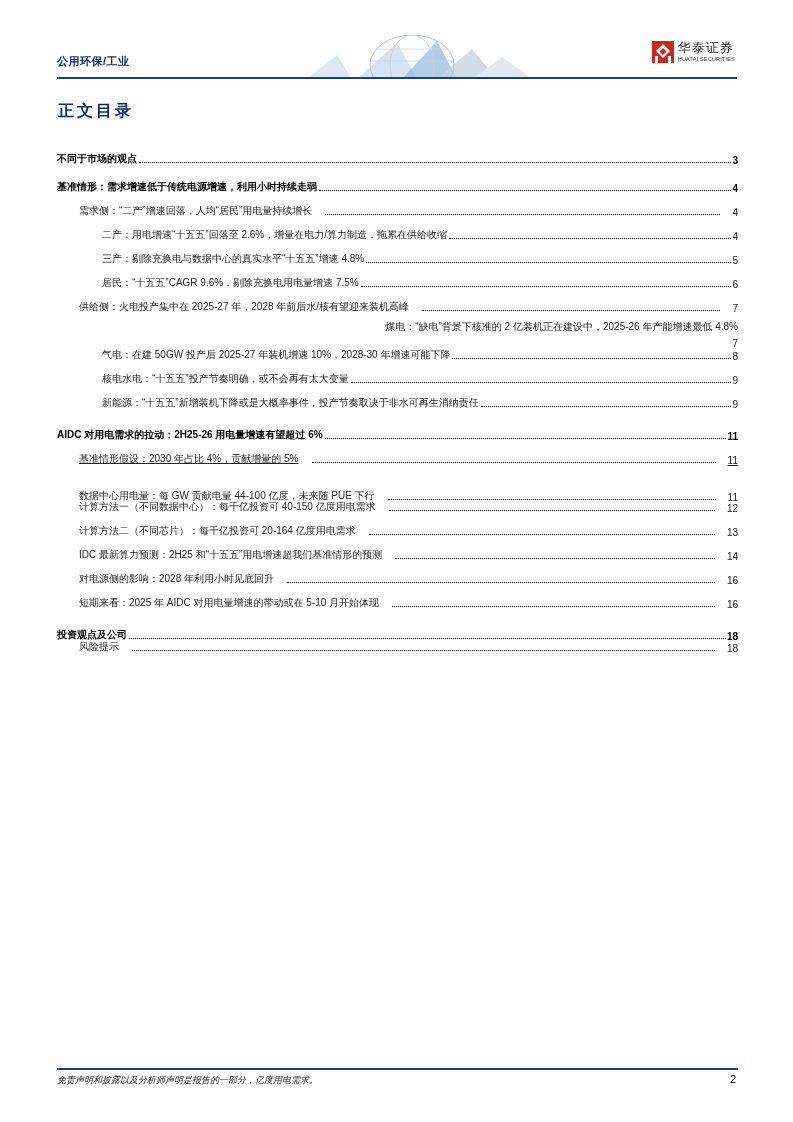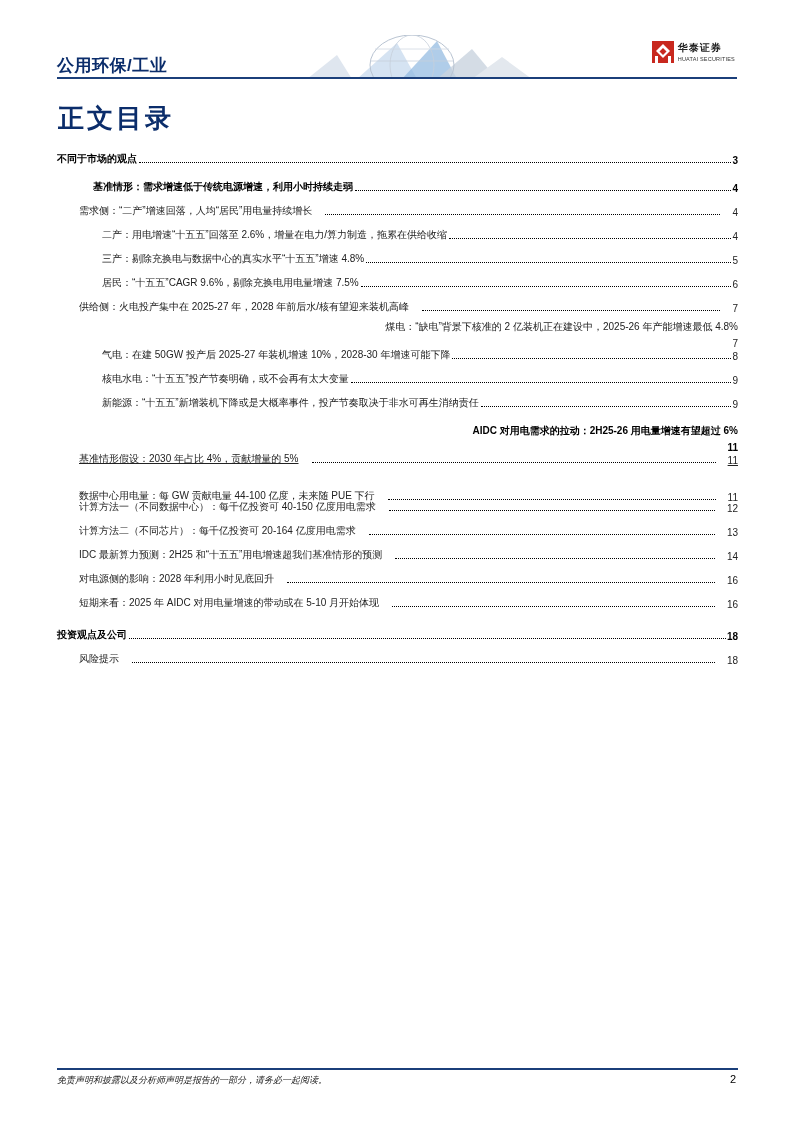--- a/index.html
+++ b/index.html
@@ -1,27 +1,27 @@
 <!DOCTYPE html>
 <html><head>
 <meta charset="utf-8">
 <style>
   html, body { margin: 0; padding: 0; background: #ffffff; }
   body { width: 793px; height: 1122px; position: relative; overflow: hidden;
          font-family: "Liberation Sans", "DejaVu Sans", sans-serif; color: #000; }
   .header { position: absolute; left: 57px; top: 30px; width: 680px; height: 50px; }
-  .sector { position: absolute; left: 0; top: 24px; font-size: 17px; font-weight: bold; color: #0b2d6b; letter-spacing: 0.5px; }
+  .sector { position: absolute; left: 0; top: 24px; font-size: 11px; font-weight: bold; color: #0b2d6b; letter-spacing: 0.5px; }
   .deco { position: absolute; left: 240px; top: 5px; width: 240px; height: 44px; }
   .logo { position: absolute; right: 2px; top: 10px; display: flex; align-items: center; }
   .logo-mark { width: 22px; height: 22px; margin-right: 4px; }
   .logo-text { display: flex; flex-direction: column; }
-  .logo-cn { font-size: 10px; font-weight: bold; color: #222; letter-spacing: 1px; line-height: 16px; }
+  .logo-cn { font-size: 13px; font-weight: normal; color: #222; letter-spacing: 1px; line-height: 16px; }
   .logo-en { font-size: 5.5px; color: #333; letter-spacing: 0.2px; line-height: 7px; }
   .header-rule { position: absolute; left: 57px; top: 77px; width: 680px; height: 2px; background: #1b3f7a; }
-  .toc-title { position: absolute; left: 58px; top: 101px; font-size: 26px; font-weight: bold; color: #0b2d6b; letter-spacing: 3px; }
+  .toc-title { position: absolute; left: 58px; top: 101px; font-size: 16px; font-weight: bold; color: #0b2d6b; letter-spacing: 3px; }
   .toc { position: absolute; left: 57px; top: 148px; width: 681px; }
   .entry { position: absolute; left: 0; right: 0; height: 18px; display: flex; align-items: flex-end; font-size: 10px; white-space: nowrap; }
   .entry .lbl { flex: 0 0 auto; }
   .entry .dots { flex: 1 1 auto; border-bottom: 1.3px dotted #000; margin: 0 1px 3px 2px; height: 1px; }
   .entry .pg { flex: 0 0 auto; }
   .lvl1 { font-weight: bold; }
   .lvl2 { padding-left: 22px; color: #222; gap: 11px; }
   .lvl3 { padding-left: 45px; color: #222; }
   .footer-rule { position: absolute; left: 57px; top: 1068px; width: 681px; height: 2px; background: #1b3f7a; }
   .footer-text { position: absolute; left: 57px; top: 1074px; font-size: 9px; font-style: italic; color: #222; }
@@ -60,21 +60,21 @@
 <div class="header-rule"></div>
 
 <div class="toc-title">正文目录</div>
 
 <div class="toc" id="toc">
     <div class="entry lvl1" style="top: 0px;">
       <span class="lbl">不同于市场的观点</span>
       <span class="dots"></span>
       <span class="pg">3</span>
     </div>
-    <div class="entry lvl1" style="top: 28px; margin-left: 36px;">
+    <div class="entry lvl1" style="top: 28px;">
       <span class="lbl">基准情形：需求增速低于传统电源增速，利用小时持续走弱</span>
       <span class="dots"></span>
       <span class="pg">4</span>
     </div>
     <div class="entry lvl2" style="top: 52px;">
       <span class="lbl">需求侧：“二产”增速回落，人均“居民”用电量持续增长</span>
       <span class="dots"></span>
       <span class="pg">4</span>
     </div>
     <div class="entry lvl3" style="top: 76px;">
@@ -110,21 +110,21 @@
     <div class="entry lvl3" style="top: 220px; align-items: flex-end;">
       <span class="lbl">核电水电：“十五五”投产节奏明确，或不会再有太大变量</span>
       <span class="dots"></span>
       <span class="pg">9</span>
     </div>
     <div class="entry lvl3" style="top: 244px;">
       <span class="lbl">新能源：“十五五”新增装机下降或是大概率事件，投产节奏取决于非水可再生消纳责任</span>
       <span class="dots"></span>
       <span class="pg">9</span>
     </div>
-    <div class="entry lvl1" style="top: 276px; flex-direction: column;">
+    <div class="entry lvl1" style="top: 276px;">
       <span class="lbl">AIDC 对用电需求的拉动：2H25-26 用电量增速有望超过 6%</span>
       <span class="dots"></span>
       <span class="pg">11</span>
     </div>
     <div class="entry lvl2" style="top: 300px; text-decoration: underline;">
       <span class="lbl">基准情形假设：2030 年占比 4%，贡献增量的 5%</span>
       <span class="dots"></span>
       <span class="pg">11</span>
     </div>
     <div class="entry lvl2" style="top: 337px;">
@@ -155,22 +155,22 @@
     <div class="entry lvl2" style="top: 444px;">
       <span class="lbl">短期来看：2025 年 AIDC 对用电量增速的带动或在 5-10 月开始体现</span>
       <span class="dots"></span>
       <span class="pg">16</span>
     </div>
     <div class="entry lvl1" style="top: 476px;">
       <span class="lbl">投资观点及公司</span>
       <span class="dots"></span>
       <span class="pg">18</span>
     </div>
-    <div class="entry lvl2" style="top: 500px;">
+    <div class="entry lvl2" style="top: 488px;">
       <span class="lbl">风险提示</span>
       <span class="dots"></span>
       <span class="pg">18</span>
     </div>
   </div>
 
 <div class="footer-rule"></div>
-<div class="footer-text">免责声明和披露以及分析师声明是报告的一部分，请务必一起阅读。</div>
+<div class="footer-text">免责声明和披露以及分析师声明是报告的一部分，亿度用电需求。</div>
 <div class="page-num">2</div>
 
 </body></html>

